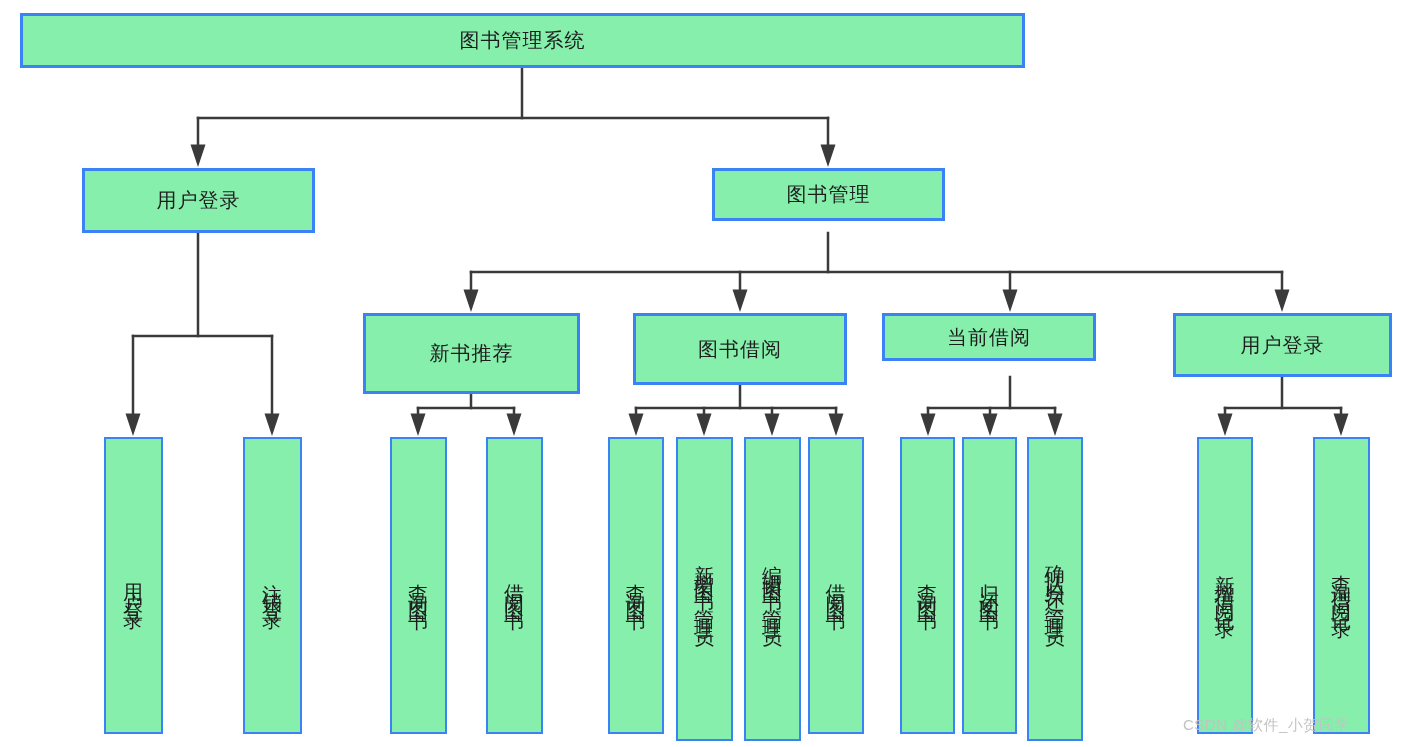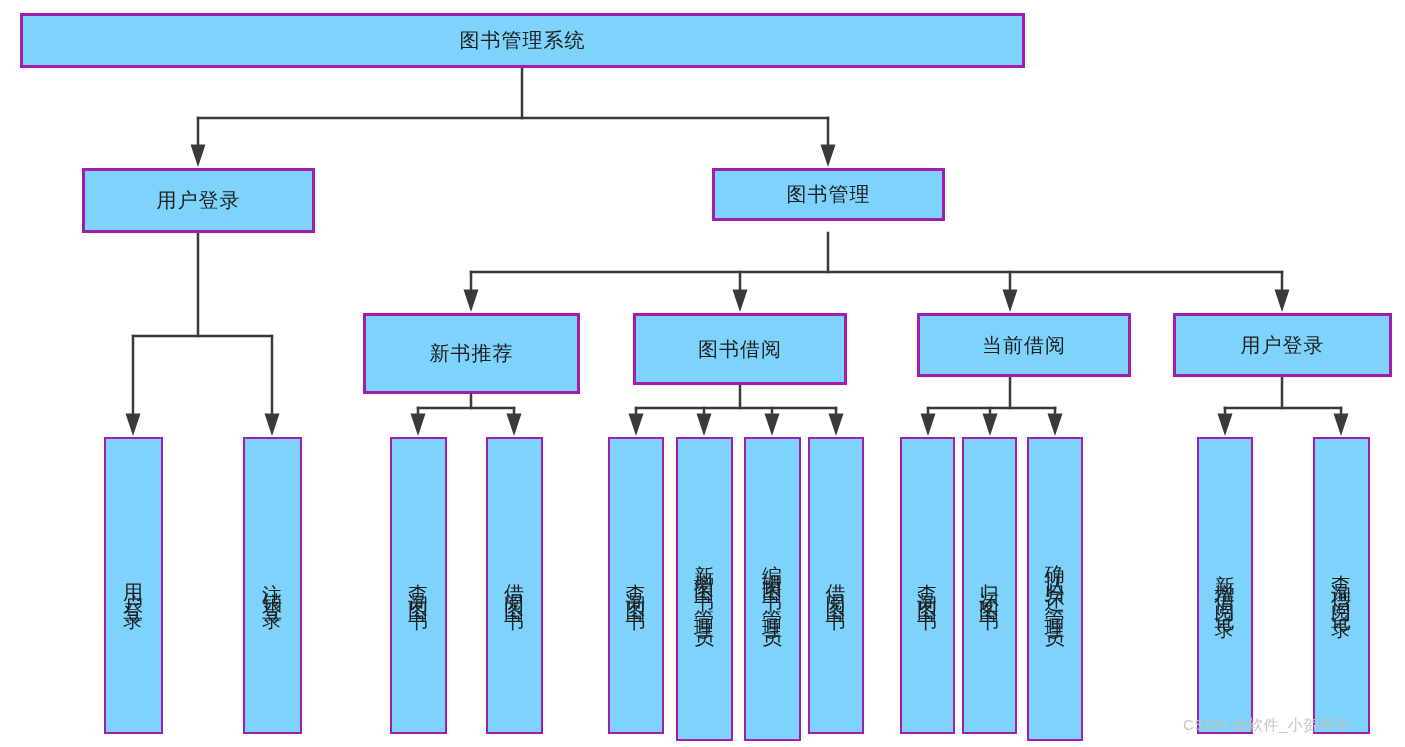--- a/index.html
+++ b/index.html
@@ -12,22 +12,22 @@
     overflow: hidden;
   }
   #connectors {
     position: absolute;
     left: 0; top: 0;
     width: 1405px; height: 747px;
     z-index: 1;
   }
   .node {
     position: absolute;
-    background: #7dd3fc;
-    border: 3px solid #a21caf;
+    background: #86efac;
+    border: 3px solid #3b82f6;
     box-sizing: border-box;
     display: flex;
     align-items: center;
     justify-content: center;
     color: #1d1d1d;
     z-index: 2;
   }
   .branch {
     font-size: 20px;
     letter-spacing: 1px;
@@ -130,21 +130,21 @@
     </g>
   </svg>
 
   <div class="node branch" style="left:20px; top:13px; width:1005px; height:55px;">图书管理系统</div>
 
   <div class="node branch" style="left:82px; top:168px; width:233px; height:65px;">用户登录</div>
   <div class="node branch" style="left:712px; top:168px; width:233px; height:53px;">图书管理</div>
 
   <div class="node branch" style="left:363px; top:313px; width:217px; height:81px;">新书推荐</div>
   <div class="node branch" style="left:633px; top:313px; width:214px; height:72px;">图书借阅</div>
-  <div class="node branch" style="left:917px; top:313px; width:214px; height:64px;">当前借阅</div>
+  <div class="node branch" style="left:882px; top:313px; width:214px; height:48px;">当前借阅</div>
   <div class="node branch" style="left:1173px; top:313px; width:219px; height:64px;">用户登录</div>
 
   <div class="node leaf" style="left:104px; top:437px; width:59px; height:297px;">
     <span class="vtext">用户登录</span>
   </div>
   <div class="node leaf" style="left:243px; top:437px; width:59px; height:297px;">
     <span class="vtext">注销登录</span>
   </div>
 
   <div class="node leaf" style="left:390px; top:437px; width:57px; height:297px;">

